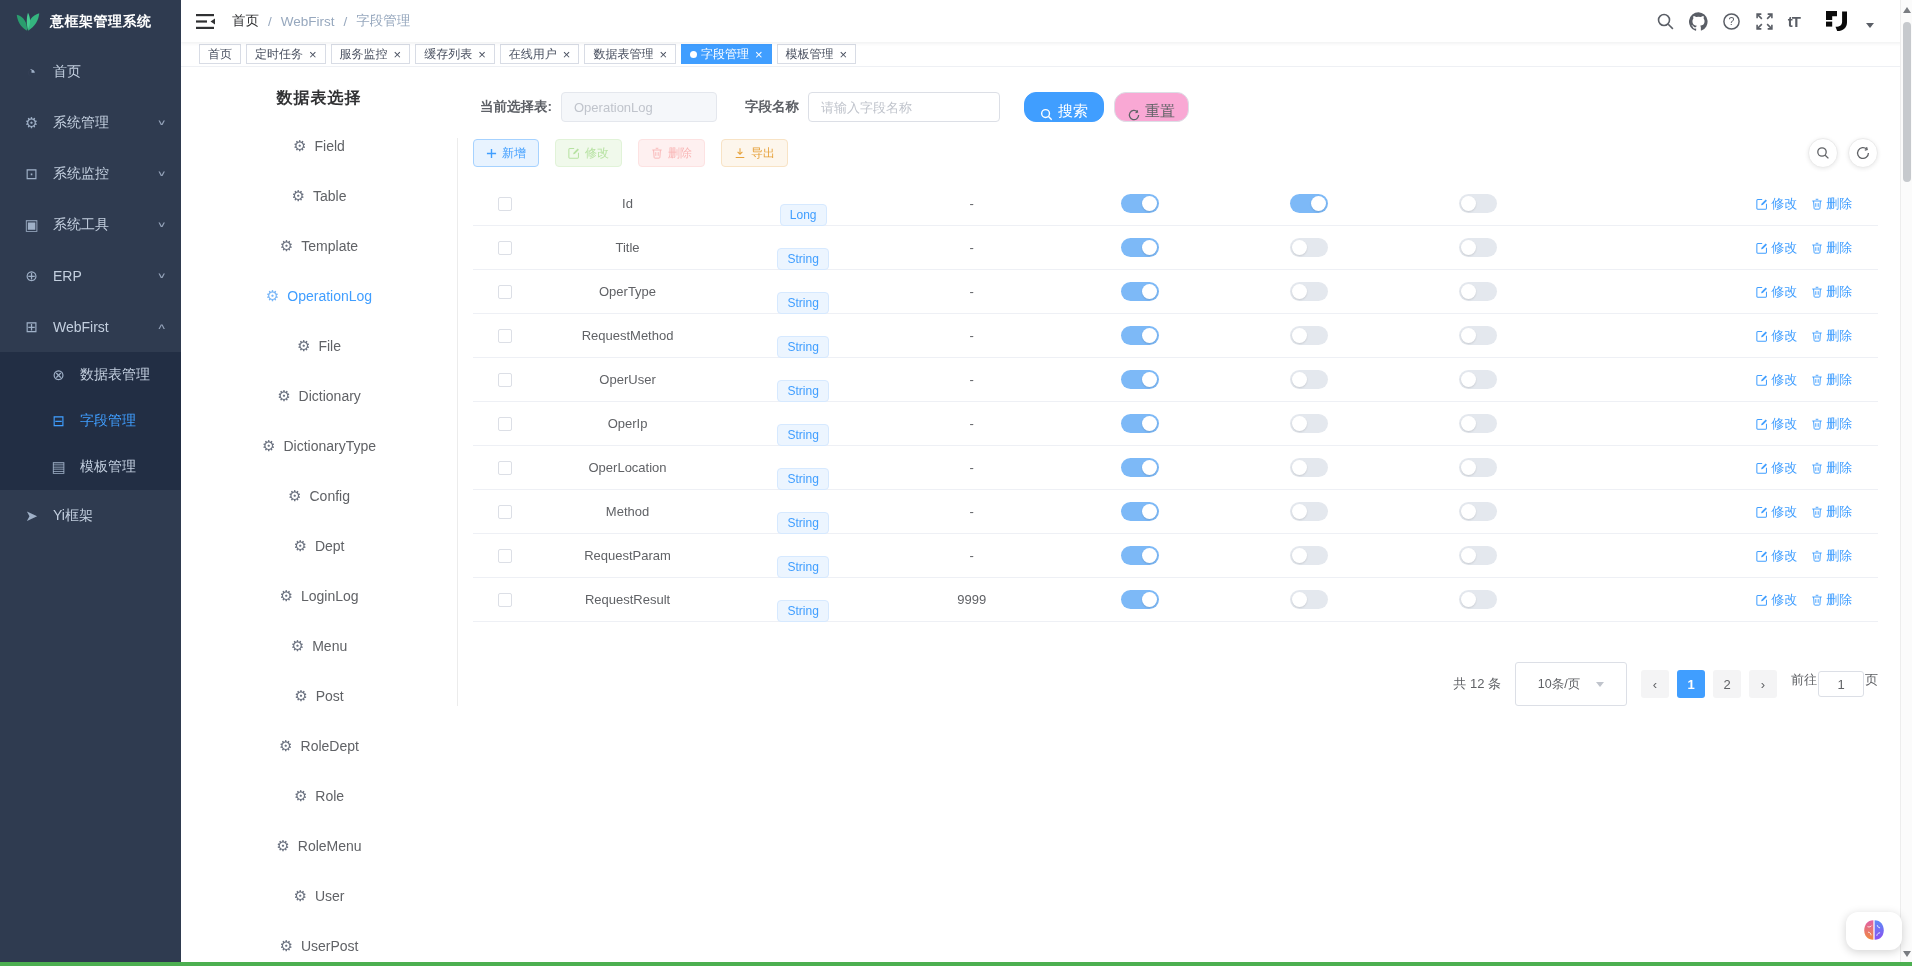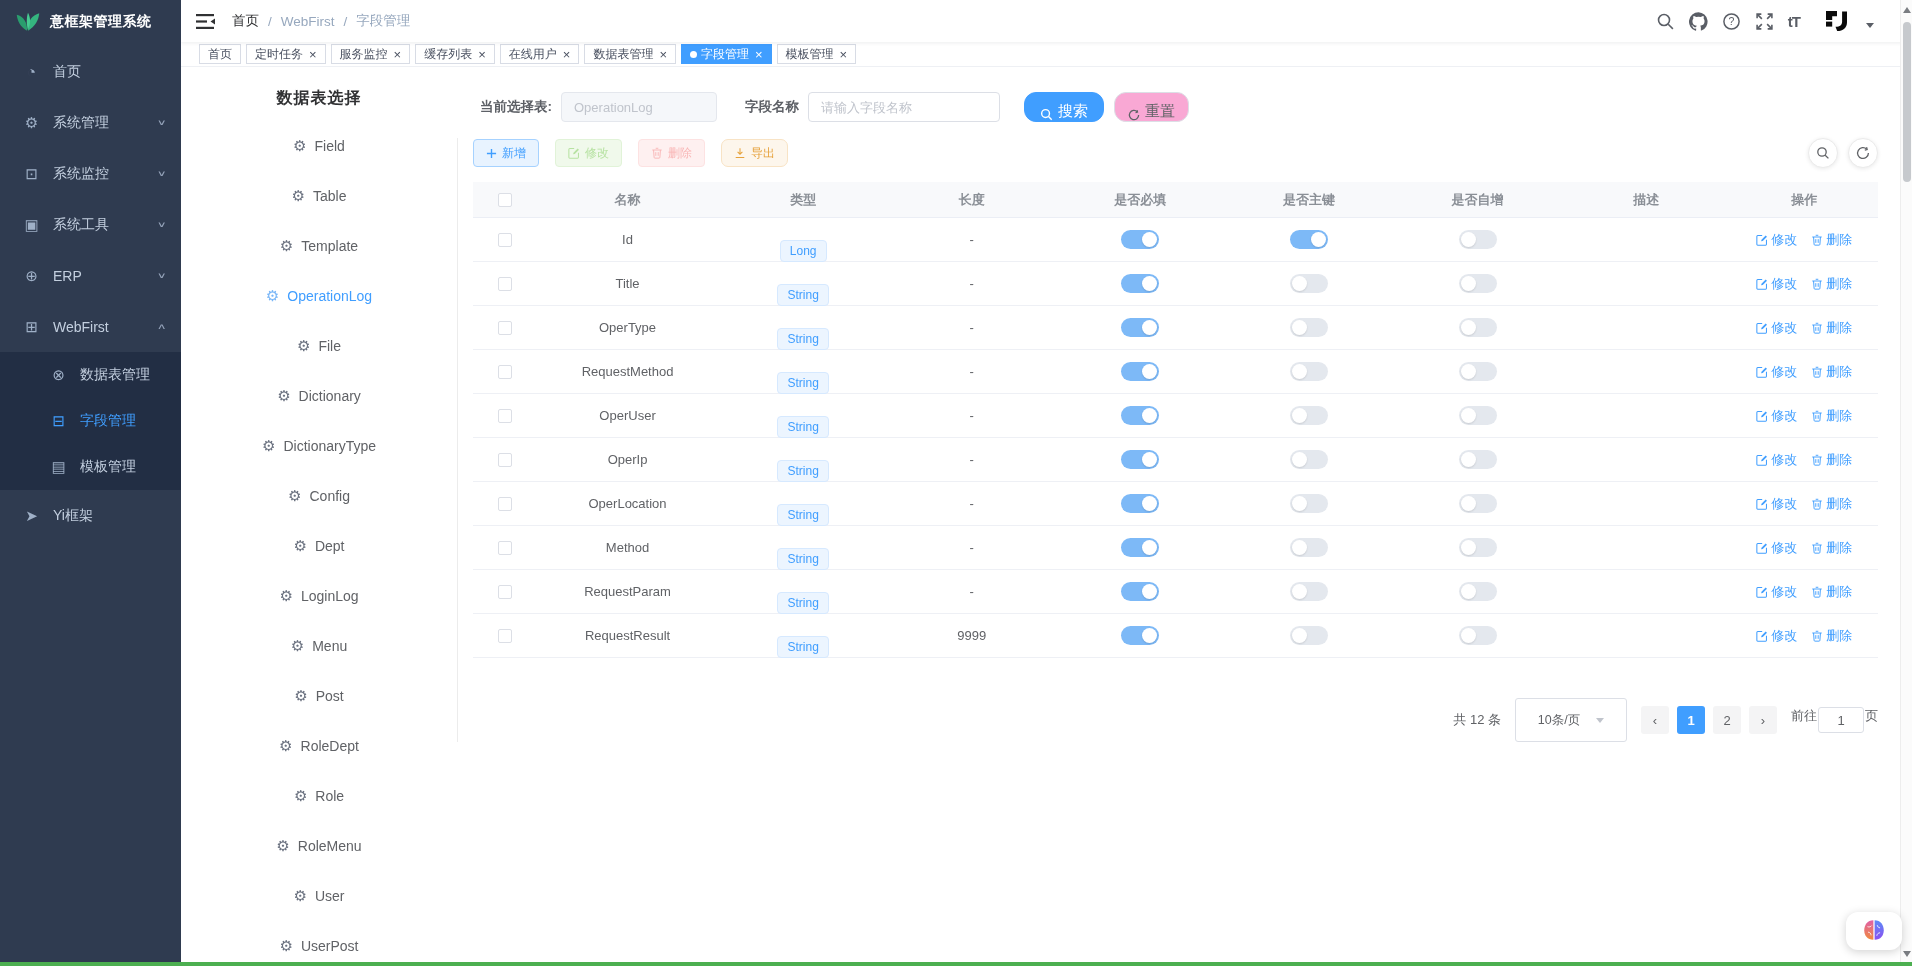--- a/index.html
+++ b/index.html
@@ -72,21 +72,21 @@
   .btn-search{padding:0 15px;background:var(--accent);color:#fff;border:1px solid var(--accent);}
   .btn-reset{padding:0 13px;background:#f9a8d4;color:#606266;border:1px solid #dcdfe6;}
 
   .table-zone{border-left:1px solid #ececec;margin-top:16px;padding-left:15px;}
   .toolbar{display:flex;align-items:center;gap:16px;}
   .tbtn{height:28px;padding:0 12px;border-radius:4px;font-size:12px;display:inline-flex;align-items:center;
         gap:5px;border:1px solid;cursor:pointer;font-family:inherit;background:#fff;}
   .tbtn-add{background:#e8f3ff;border-color:#a6d2ff;color:var(--accent);}
   .tbtn-edit{background:#f0f9eb;border-color:#e1f3d8;color:#b7e2a2;}
   .tbtn-del{background:#fef0f0;border-color:#fde2e2;color:#f9b6b6;}
-  .tbtn-exp{background:#fdf6ec;border-color:#f8e3c5;color:#e6a23c;border-radius:7px;}
+  .tbtn-exp{background:#fdf6ec;border-color:#f8e3c5;color:#e6a23c;}
   .card-icons{margin-left:auto;display:flex;gap:10px;}
   .circle-btn{width:30px;height:30px;border-radius:50%;border:1px solid #ebebeb;background:#fff;
               box-shadow:0 1px 4px rgba(0,0,0,.09);display:flex;align-items:center;justify-content:center;
               color:#606266;cursor:pointer;}
 
   .table{margin-top:14px;width:100%;}
   .thead{display:flex;align-items:center;background:#f8f9fb;height:36px;font-size:13px;color:#8a8f96;
          font-weight:700;border-bottom:1px solid #ebeef5;}
   .tr{display:flex;align-items:center;height:44px;border-bottom:1px solid #eef0f5;font-size:13px;color:#606266;}
   .td,.th{text-align:center;display:flex;align-items:center;justify-content:center;}
@@ -452,33 +452,20 @@
             <div class="circle-btn">
               <svg width="14" height="14" viewBox="0 0 14 14">
                 <path d="M12.4 7a5.4 5.4 0 11-1.6-3.8" fill="none" stroke="currentColor" stroke-width="1.3"></path>
                 <polyline points="10.6,1.2 11.2,3.6 8.8,4.2" fill="none" stroke="currentColor" stroke-width="1.2"></polyline>
               </svg>
             </div>
           </div>
         </div>
 
         <div class="table">
-          <div class="thead">
-            <div class="th c-cb">
-                <span class="cb"></span>
-              </div>
-            <div class="th c-name">名称</div>
-            <div class="th c-type">类型</div>
-            <div class="th c-len">长度</div>
-            <div class="th c-req">是否必填</div>
-            <div class="th c-pk">是否主键</div>
-            <div class="th c-ai">是否自增</div>
-            <div class="th c-desc">描述</div>
-            <div class="th c-ops">操作</div>
-          </div>
           <div class="tbody">
 
               <div class="tr">
                 <div class="td c-cb">
                   <span class="cb"></span>
                 </div>
                 <div class="td c-name">Id</div>
                 <div class="td c-type">
                   <span class="badge">Long</span>
                 </div>

